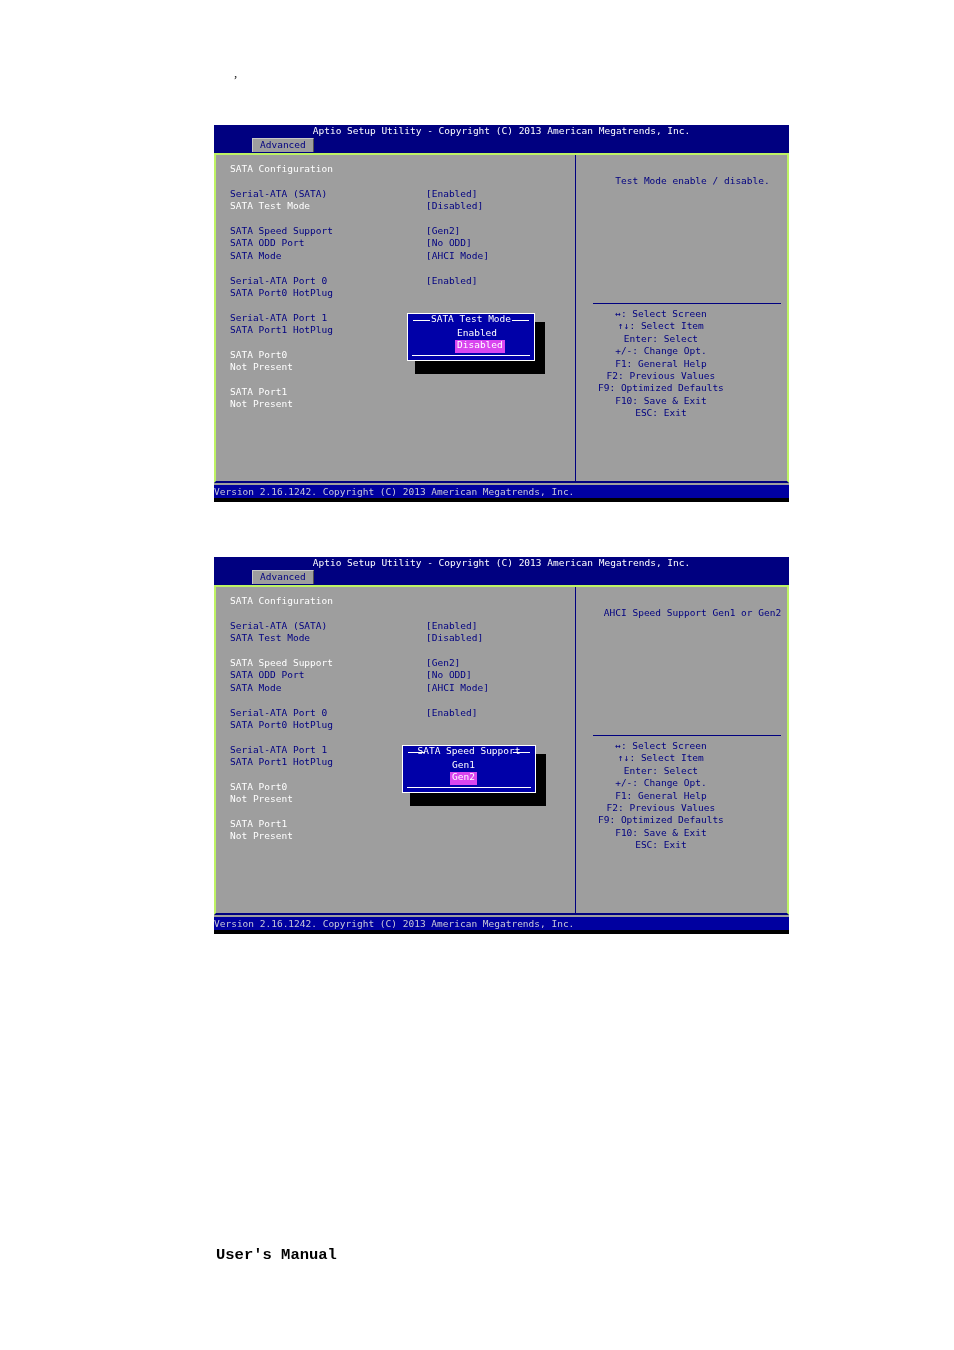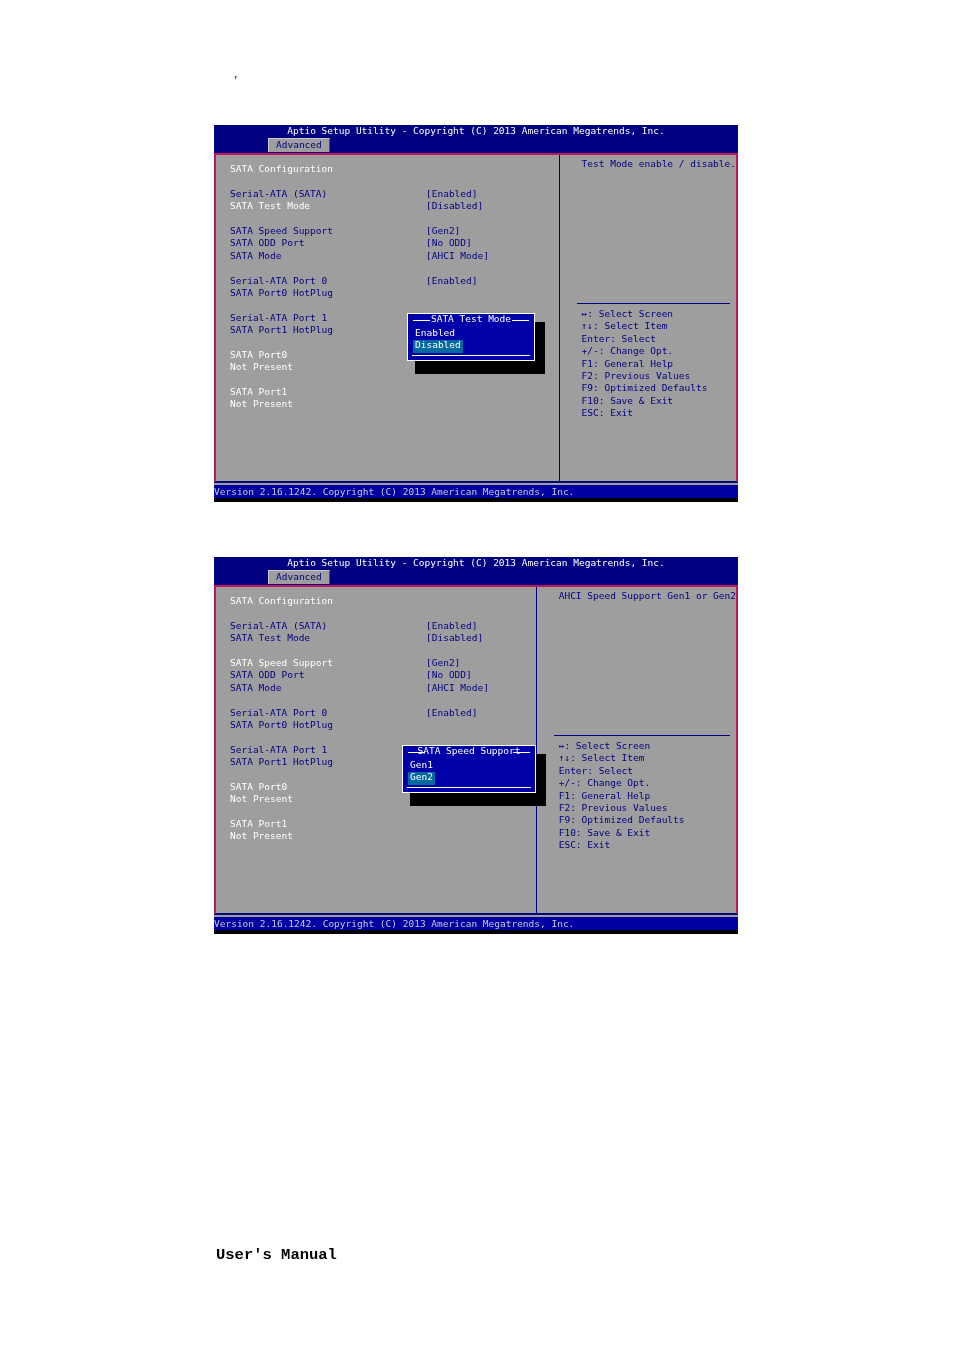--- a/index.html
+++ b/index.html
@@ -21,21 +21,21 @@
     top: 66px;
     font-size: 13px;
     color: #1a1a1a;
     font-family: "Liberation Serif", serif;
     line-height: 1;
   }
 
   
   .bios {
     position: absolute;
-    width: 524px;
+    width: 575px;
     background: #000080;
     font-family: "DejaVu Sans Mono", monospace;
     font-size: 9.5px;
     line-height: 1.0;
     color: #ffffff;
     -webkit-font-smoothing: none;
   }
   .bios-1 { left: 214px; top: 125px; }
   .bios-2 { left: 214px; top: 557px; }
 
@@ -50,36 +50,36 @@
     box-sizing: border-box;
   }
 
   .bios-tabrow {
     height: 15px;
     background: #000080;
     position: relative;
   }
   .bios-tab {
     position: absolute;
-    left: 54px;
+    left: 38px;
     top: 0px;
     background: #9e9e9e;
     color: #000080;
     padding: 1px 7px 2px 7px;
     font-size: 9.5px;
     border-top: 1px solid #c8c8c8;
     border-left: 1px solid #c8c8c8;
     border-right: 1px solid #505050;
   }
 
   .bios-body {
     position: relative;
     height: 330px;
     background: #9e9e9e;
-    border: 2px solid #be185d;
+    border: 2px solid #bef264;
     border-bottom: 2px solid #000080;
     box-sizing: border-box;
     display: flex;
     gap: 13px;
   }
 
   .bios-left {
     width: 346px;
     box-sizing: border-box;
     padding: 9px 0 0 14px;
@@ -87,23 +87,24 @@
   }
   .bios-vdiv {
     width: 1px;
     background: #000080;
     margin: 0;
     flex: 0 0 1px;
   }
   .bios-right {
     flex: 1;
     box-sizing: border-box;
-    padding: 4px 0 0 9px;
+    padding: 21px 0 0 9px;
     position: relative;
     color: #000080;
+    text-align: center;
   }
 
   .row {
     height: 12.4px;
     position: relative;
     white-space: pre;
   }
   .row .lbl {
     position: absolute;
     left: 0;
@@ -196,30 +197,31 @@
   .popup-title-line-l, .popup-title-line-r {
     position: absolute;
     top: 5px;
     height: 1px;
     background: #ffffff;
   }
   .popup-title-line-l { left: 4px; width: 17px; }
   .popup-title-line-r { right: 4px; width: 17px; }
   .popup-opts {
     padding: 13px 0 0 4px;
+    margin-left: 42px;
   }
   .popup-opt {
     height: 12.4px;
     color: #ffffff;
     white-space: pre;
     display: inline-block;
     padding: 0 2px;
   }
   .popup-opt.sel {
-    background: #0369a1;
+    background: #d946ef;
     color: #ffffff;
   }
   .popup-optline { height: 12.4px; }
   .popup-bottomline {
     position: absolute;
     left: 3px;
     right: 3px;
     bottom: 3px;
     height: 1px;
     background: #ffffff;

